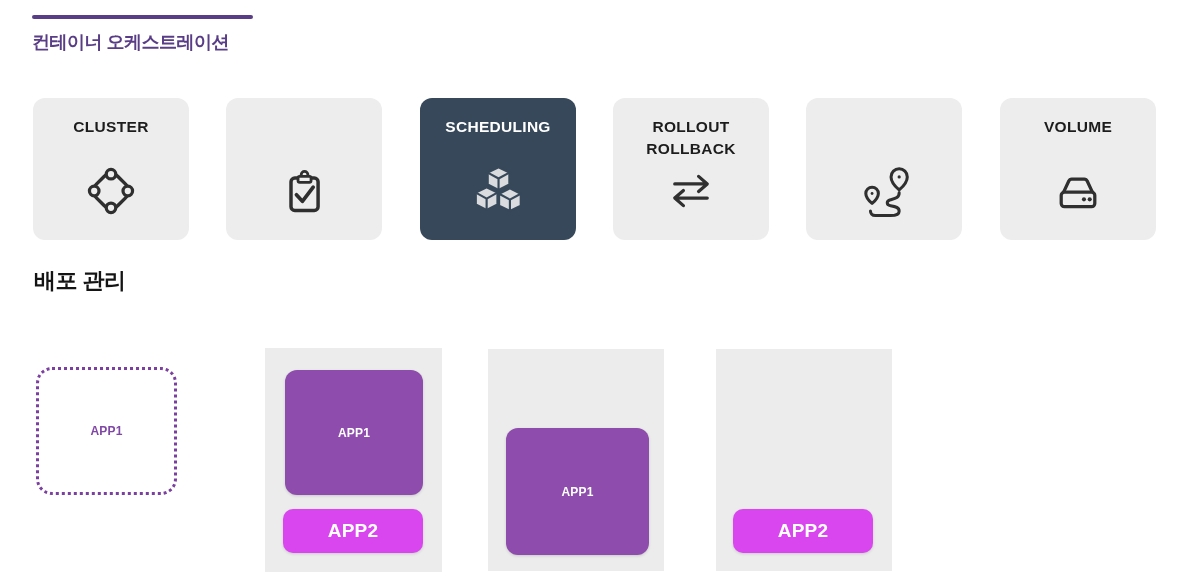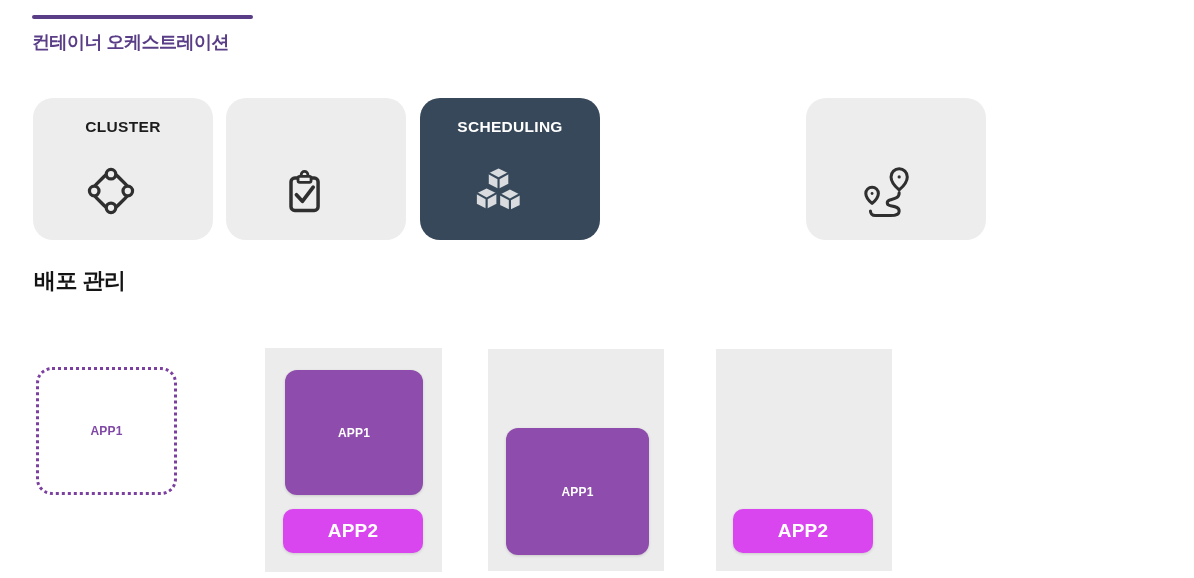--- a/index.html
+++ b/index.html
@@ -5,21 +5,21 @@
   * { margin:0; padding:0; box-sizing:border-box; }
   html,body { background:#ffffff; }
   body { font-family:"Liberation Sans","DejaVu Sans",sans-serif; }
   .stage { position:relative; width:1194px; height:578px; background:#ffffff; overflow:hidden; }
 
   
   .accent-line { position:absolute; left:32px; top:15px; width:221px; height:4px; background:#5a3d87; border-radius:2px; }
   .page-title { position:absolute; left:32px; top:30px; font-size:18px; font-weight:bold; color:#5a3d87; letter-spacing:-0.5px; }
 
   
-  .card { position:absolute; top:98px; width:180px; height:142px; background:#ededed; border-radius:20px; }
+  .card { position:absolute; top:98px; width:156px; height:142px; background:#ededed; border-radius:12px; }
   .card.c0 { left:33px; } .card.c1 { left:226px; } .card.c2 { left:420px;padding-left:44px; }
   .card.c3 { left:613px; } .card.c4 { left:806px; } .card.c5 { left:1000px; }
   .card.active { background:#37485a; }
   .card-label { position:absolute; top:18px; left:8px; right:8px; text-align:center;
                 font-size:15.5px; font-weight:bold; color:#1c1c1c; line-height:1.42; letter-spacing:0.3px; }
   .card.active .card-label { color:#ffffff; }
   .card-icon { position:absolute; left:52px; top:67px; width:52px; height:52px; }
   .card-icon svg { width:52px; height:52px; display:block; }
 
   
@@ -94,33 +94,53 @@
           </g>
           <g transform="translate(24,20.5)">
             <polygon points="11,1 21,6 21,17 11,22 1,17 1,6"></polygon>
             <path fill="none" d="M1,6 L11,11.5 L21,6 M11,11.5 V22"></path>
           </g>
         </g>
       </svg>
     </div>
   </div>
 
+  <div class="card c3">
+    <div class="card-label">ROLLOUT ROLLBACK</div>
+    <div class="card-icon">
+      <svg viewBox="0 0 48 48" fill="none" stroke="#303030" stroke-width="3" stroke-linecap="round" stroke-linejoin="round">
+        <path d="M9 17.5 H38 M31 10.5 L39 17.5 L31 24.5"></path>
+        <path d="M39 30.5 H10 M17 23.5 L9 30.5 L17 37.5"></path>
+      </svg>
+    </div>
+  </div>
 
   <div class="card c4">
     <div class="card-icon">
       <svg viewBox="0 0 48 48" fill="none" stroke="#2f2f2f" stroke-width="2.8" stroke-linecap="round" stroke-linejoin="round">
         <path d="M38 3.5 a7.5 7.5 0 0 1 7.5 7.5 c0 5.5 -7.5 12 -7.5 12 s-7.5 -6.5 -7.5 -12 A7.5 7.5 0 0 1 38 3.5 Z"></path>
         <circle cx="38" cy="11" r="1.5" fill="#2f2f2f" stroke="none"></circle>
         <path d="M13 20.5 a5.8 5.8 0 0 1 5.8 5.8 c0 4.2 -5.8 9.2 -5.8 9.2 s-5.8 -5 -5.8 -9.2 A5.8 5.8 0 0 1 13 20.5 Z"></path>
         <circle cx="13" cy="26.3" r="1.3" fill="#2f2f2f" stroke="none"></circle>
         <path d="M38 25.5 c0 5 -4 5.5 -8 6.5 c-4 1 -4 5 0 5.6 c5 0.7 8 1.6 8 5 c0 3.4 -4 4 -8 4 H16 c-3 0 -4.5 -2 -4.5 -4.2"></path>
       </svg>
     </div>
   </div>
 
+  <div class="card c5">
+    <div class="card-label">VOLUME</div>
+    <div class="card-icon">
+      <svg viewBox="0 0 48 48" fill="none" stroke="#2f2f2f" stroke-width="3" stroke-linejoin="round">
+        <path d="M10.5 25.5 L15.5 14.8 a3 3 0 0 1 2.7 -1.8 h11.6 a3 3 0 0 1 2.7 1.8 L37.5 25.5"></path>
+        <rect x="8.5" y="25" width="31" height="13.5" rx="3"></rect>
+        <circle cx="29.5" cy="31.7" r="1.9" fill="#2f2f2f" stroke="none"></circle>
+        <circle cx="34.8" cy="31.7" r="1.9" fill="#2f2f2f" stroke="none"></circle>
+      </svg>
+    </div>
+  </div>
 
   <div class="section-title">배포 관리</div>
 
   <div class="pending-box">
     <span class="app-label">APP1</span>
   </div>
 
   <div class="node n0">
     <div class="app purple a-app1">
       <span class="app-label">APP1</span>

